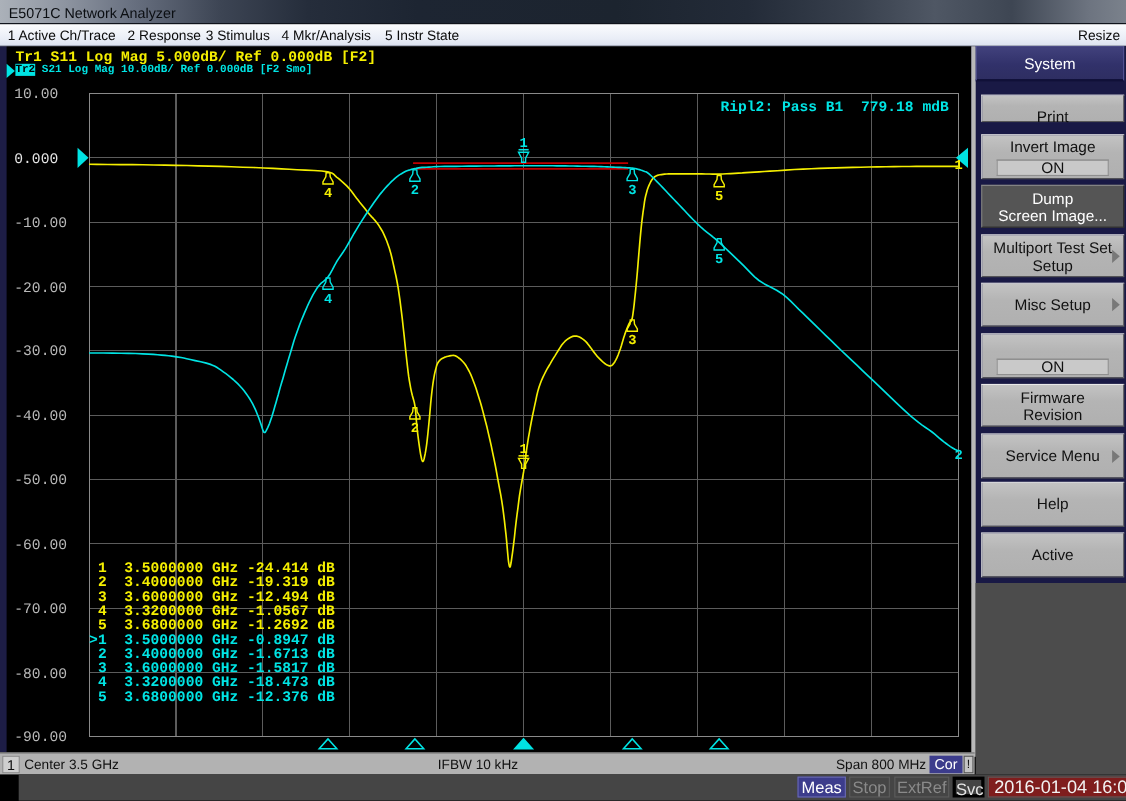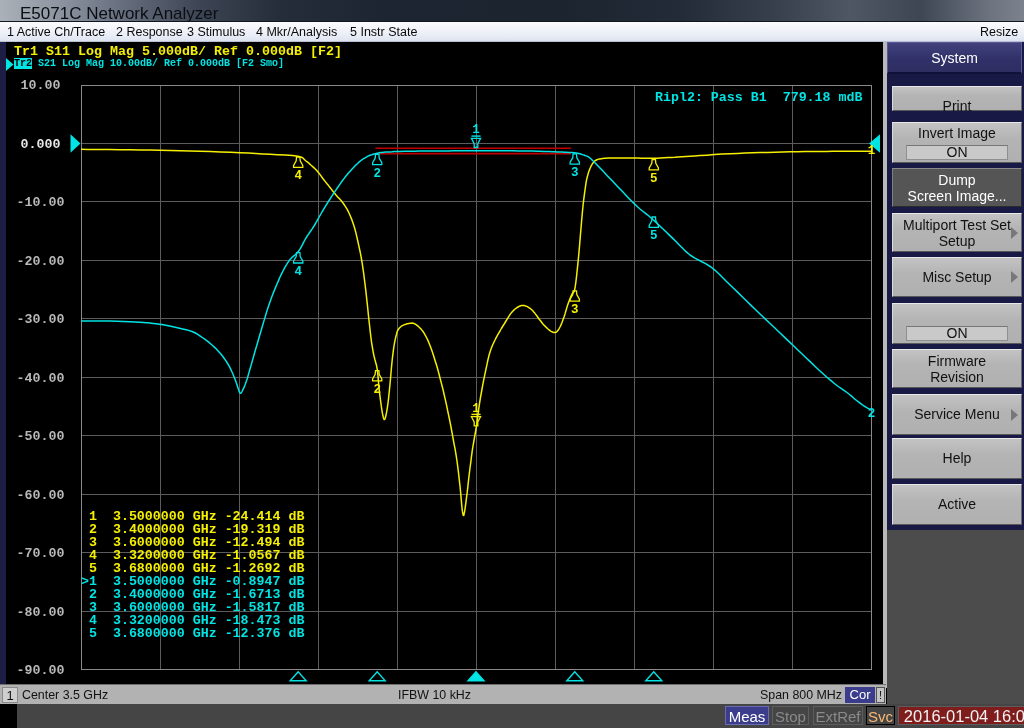--- a/index.html
+++ b/index.html
@@ -5,39 +5,39 @@
   html,body { width:1024px; height:728px; overflow:hidden; background:#000;
     font-family:"Liberation Sans",sans-serif; position:relative; }
   .abs { position:absolute; }
 
   
   #titlebar { left:0; top:0; width:1024px; height:22px;
     background:linear-gradient(to right,#abb1b9 0px,#8d94a0 60px,#687080 120px,#3d4554 200px,
       #252d3b 280px,#1d2532 380px,#1c242f 560px,#232b38 680px,#39414e 780px,#4f5764 850px,
       #3e4653 920px,#6d7480 990px,#7b828c 1024px);
     border-bottom:1px solid #11161f; }
-  #titlebar span { position:absolute; left:20px; top:4px; font-size:17px; color:#0b0e12; }
+  #titlebar span { position:absolute; left:8px; top:4px; font-size:13px; color:#0b0e12; }
 
   
   #menubar { left:0; top:22px; width:1024px; height:20px;
     background:linear-gradient(#fbfcfe,#e9edf6 70%,#dde3f0);
     border-bottom:1px solid #b9bfd0; font-size:12.5px; color:#0a0a0a; }
   #menubar span { position:absolute; top:3px; }
 
   
   #screen { left:0; top:42px; width:883px; height:642px; background:#000;
     border-left:6px solid #1d1d45; }
 
   .mono { font-family:"Liberation Mono",monospace; font-weight:bold; }
   .mnum { font-family:"Liberation Mono",monospace; font-weight:bold; font-size:12.5px; text-anchor:middle; }
   #hdr1 { left:14px; top:43.5px; font-size:13.3px; color:#f5ef00; letter-spacing:0.02px; white-space:pre; }
   #hdr2 { left:14px; top:58px;  font-size:10px; color:#00e4e4; white-space:pre; }
   #hdr2 b { background:#00e4e4; color:#000; font-weight:bold; }
-  .ylab { position:absolute; width:55px; left:13px; text-align:center;
-    font-family:"Liberation Mono",monospace; font-weight:bold; font-size:13.3px; color:#b8b8b8; }
+  .ylab { position:absolute; width:55px; left:13px; text-align:left;
+    font-family:"Liberation Mono",monospace; font-weight:normal; font-size:13.3px; color:#b8b8b8; }
   #ripl { left:655px; top:89.5px; font-size:13.3px; color:#00e4e4; white-space:pre; }
   #mtable { left:81px; top:510px; font-size:13.3px; line-height:13.05px; white-space:pre; }
   .trow.y { color:#f5ef00; }
   .trow.c { color:#00e4e4; }
 
   
   #sidebar { left:883px; top:42px; width:141px; height:488px; background:#191945; }
   #sidebar .divider { position:absolute; left:0; top:0; width:4px; height:646px; background:#b9b9b9; }
   .sbtn { position:absolute; left:9px; width:130px; background:linear-gradient(#c3c3c3,#b4b4b4 40%,#b0b0b0);
     border-top:1px solid #e8e8e8; border-left:1px solid #dcdcdc;
@@ -187,15 +187,15 @@
     <span class="abs" style="left:22px;top:3px">Center 3.5 GHz</span>
     <span class="abs" style="left:398px;top:3px">IFBW 10 kHz</span>
     <span class="abs" style="left:760px;top:3px">Span 800 MHz</span>
     <div id="cor">Cor</div>
     <div id="bang">!</div>
   </div>
   <div class="abs" id="stat2">
     <div class="box" style="left:708px;width:44px;background:#3c3c8c;color:#fff;border:1px solid #6a6ab0">Meas</div>
     <div class="box" style="left:755px;width:37px;color:#8a8a8a;border:1px solid #5d5d5d">Stop</div>
     <div class="box" style="left:796px;width:50px;color:#8a8a8a;border:1px solid #5d5d5d">ExtRef</div>
-    <div class="box" style="left:849px;width:29px;color:#fdba74;border:1px solid #000000">Svc</div>
+    <div class="box" style="left:849px;width:29px;color:#e5e5e5;border:3px solid #000000">Svc</div>
     <div class="box" style="left:881px;width:142px;background:#7f1d1d;color:#f2f2f2;border:1px solid #5d5d5d;font-size:16.5px">2016-01-04 16:05</div>
   </div>
 
 </body></html>

